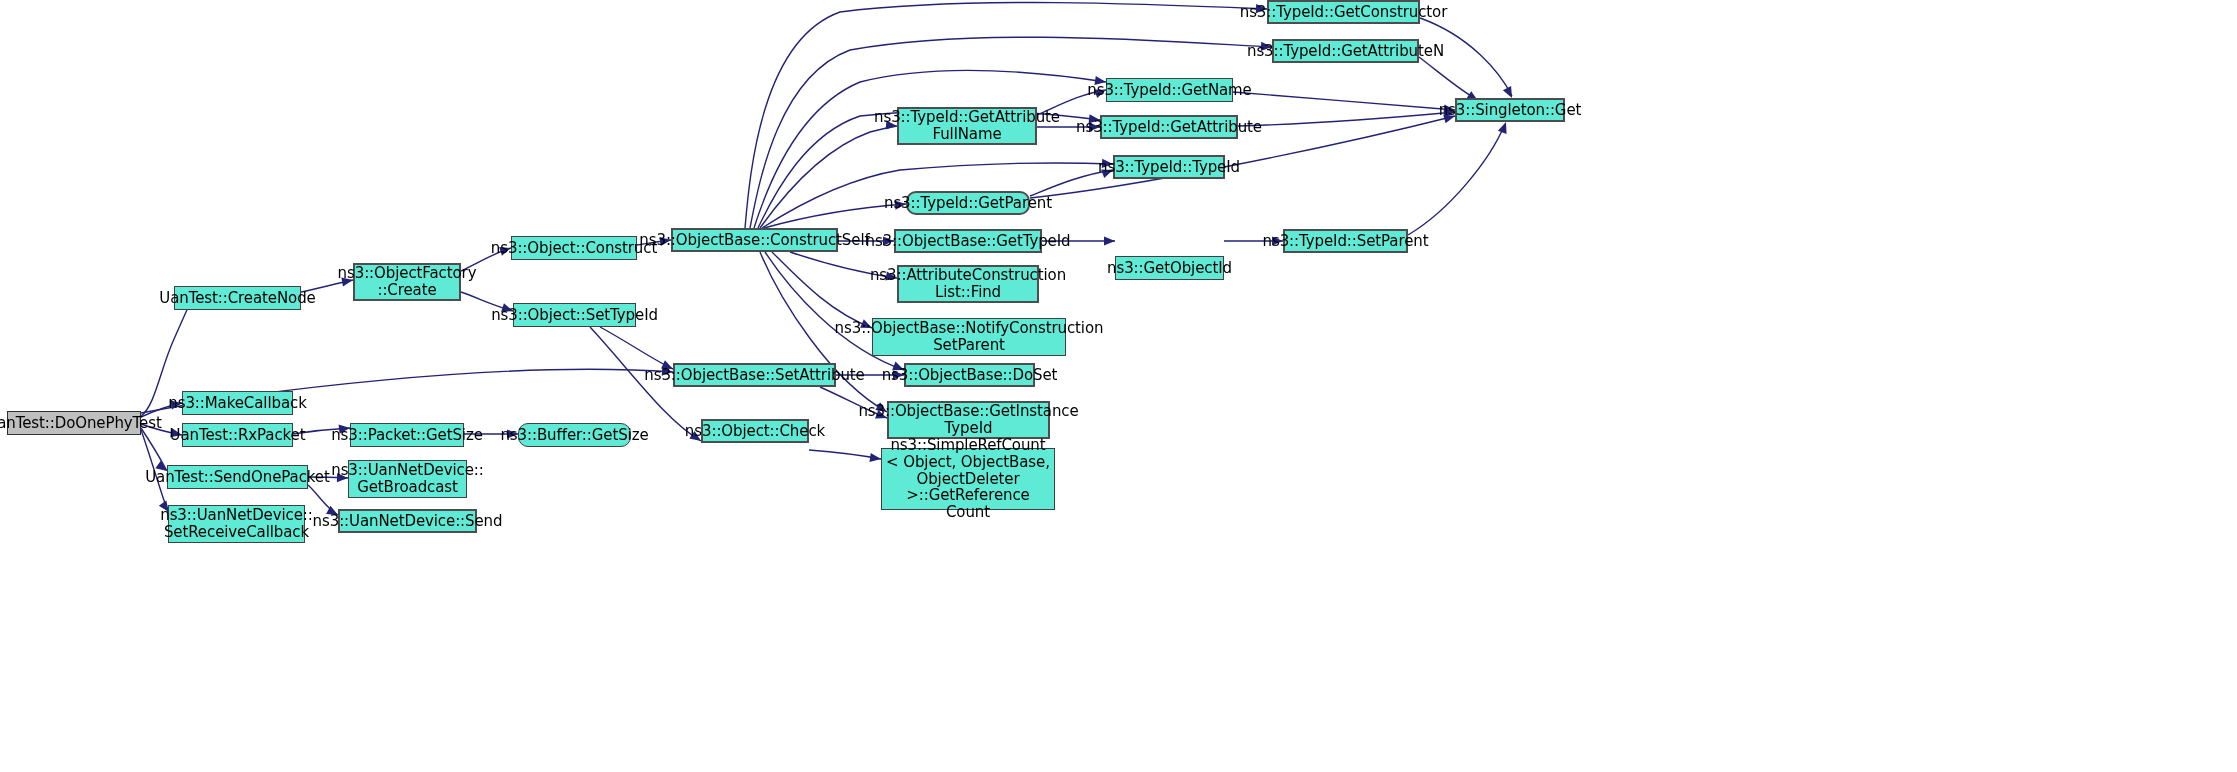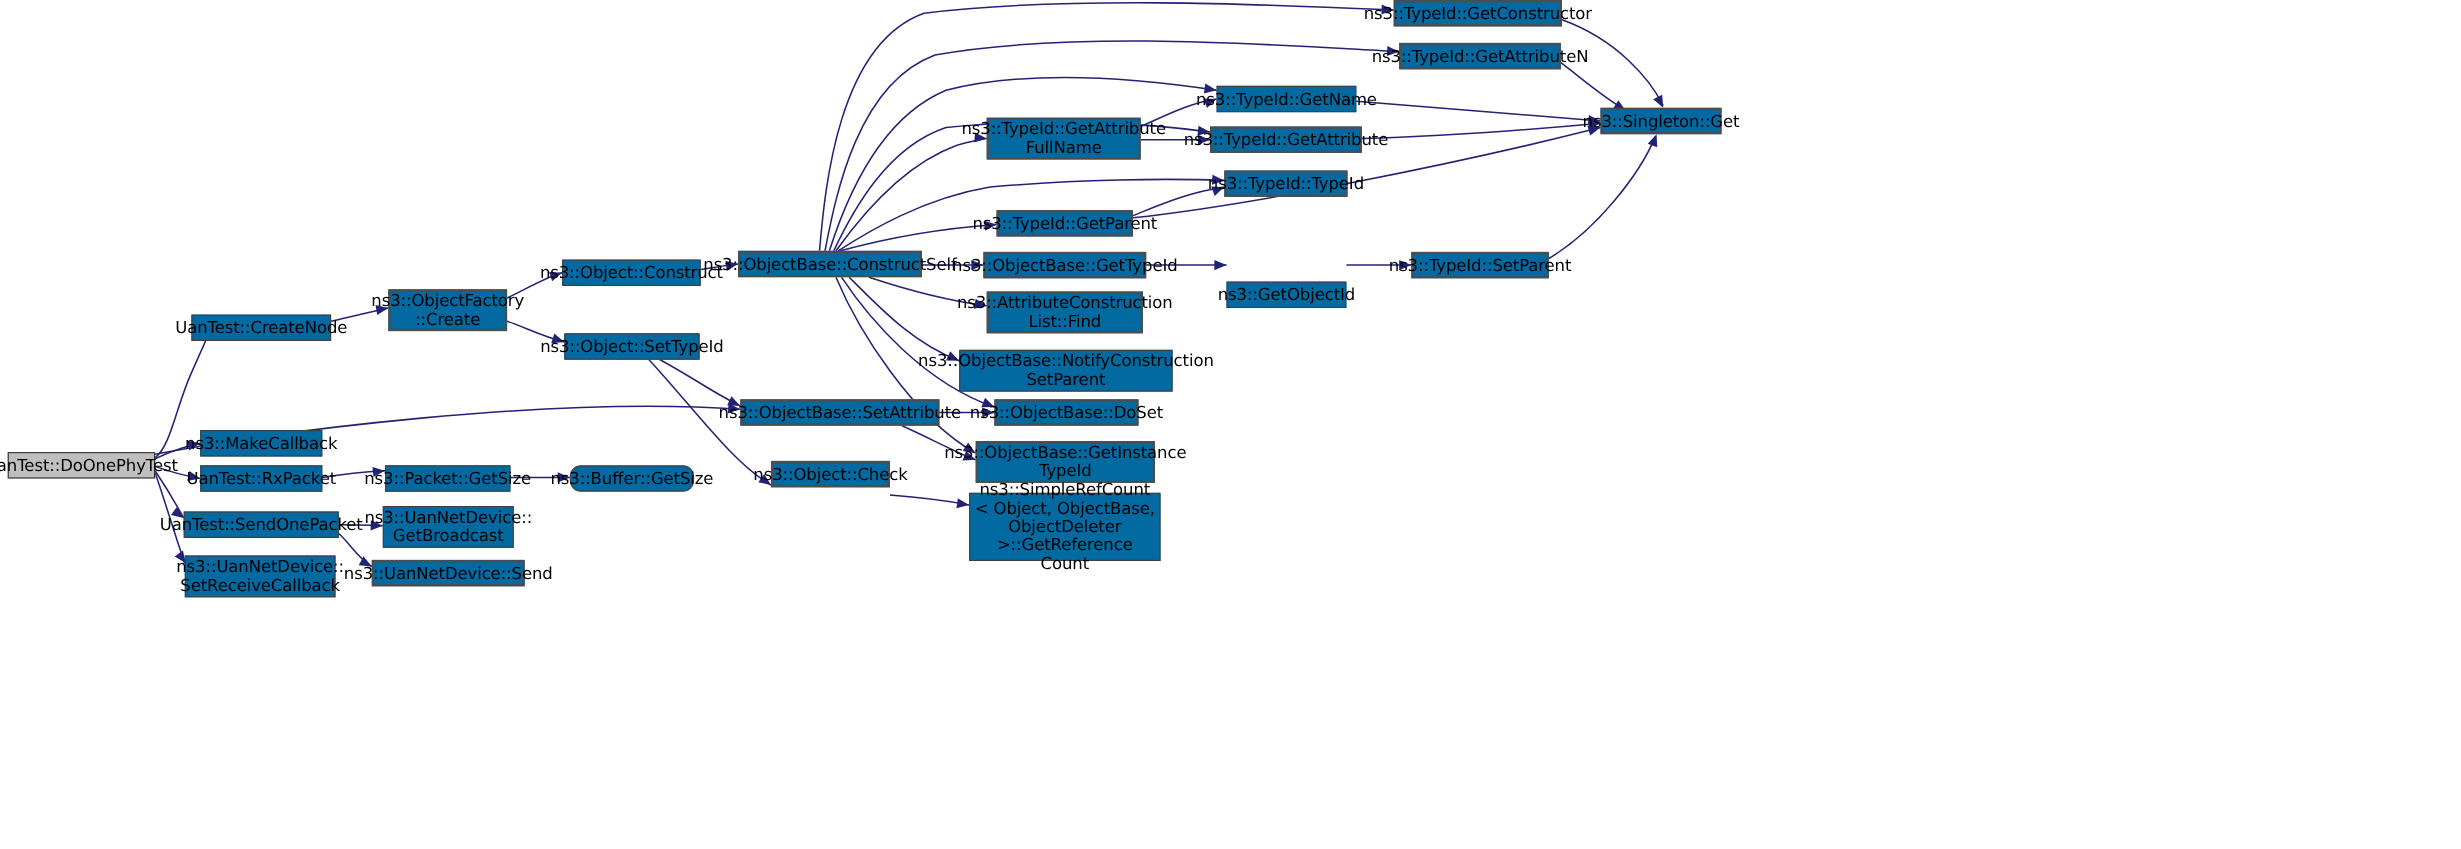--- a/index.html
+++ b/index.html
@@ -18,21 +18,21 @@
   svg.graph-layer {
     position: absolute;
     left: 0;
     top: 0;
     width: 2237px;
     height: 772px;
   }
   .node-box {
     position: absolute;
     box-sizing: border-box;
-    background: #0369a1;
+    background: #5eead4;
     border: 1px solid #404040;
     display: flex;
     align-items: center;
     justify-content: center;
     text-align: center;
     color: #000000;
     font-family: "DejaVu Sans", sans-serif;
     font-size: 15px;
     line-height: 1.12;
     white-space: pre-line;
@@ -231,25 +231,25 @@
       <div class="node-box" style="left: 350px; top: 423px; width: 114px; height: 24px;"><span>ns3::Packet::GetSize</span></div>
       <div class="node-box" style="left: 348px; top: 460px; width: 119px; height: 38px;"><span>ns3::UanNetDevice::
 GetBroadcast</span></div>
       <div class="node-box thick" style="left: 338px; top: 509px; width: 139px; height: 24px;"><span>ns3::UanNetDevice::Send</span></div>
       <div class="node-box" style="left: 518px; top: 423px; width: 113px; height: 24px; border-radius: 10px;"><span>ns3::Buffer::GetSize</span></div>
       <div class="node-box thick" style="left: 353px; top: 263px; width: 108px; height: 38px;"><span>ns3::ObjectFactory
 ::Create</span></div>
       <div class="node-box" style="left: 511px; top: 236px; width: 126px; height: 24px;"><span>ns3::Object::Construct</span></div>
       <div class="node-box" style="left: 513px; top: 303px; width: 123px; height: 24px;"><span>ns3::Object::SetTypeId</span></div>
       <div class="node-box thick" style="left: 671px; top: 228px; width: 167px; height: 24px;"><span>ns3::ObjectBase::ConstructSelf</span></div>
-      <div class="node-box thick" style="left: 673px; top: 363px; width: 181px; height: 24px;"><span>ns3::ObjectBase::SetAttribute</span></div>
+      <div class="node-box thick" style="left: 673px; top: 363px; width: 163px; height: 24px;"><span>ns3::ObjectBase::SetAttribute</span></div>
       <div class="node-box thick" style="left: 701px; top: 419px; width: 108px; height: 24px;"><span>ns3::Object::Check</span></div>
       <div class="node-box thick" style="left: 897px; top: 107px; width: 140px; height: 38px;"><span>ns3::TypeId::GetAttribute
 FullName</span></div>
-      <div class="node-box thick" style="left: 906px; top: 191px; width: 124px; height: 24px;"><span>ns3::TypeId::GetParent</span></div>
+      <div class="node-box thick" style="left: 906px; top: 191px; width: 124px; height: 24px; border-radius: 10px;"><span>ns3::TypeId::GetParent</span></div>
       <div class="node-box thick" style="left: 894px; top: 229px; width: 148px; height: 24px;"><span>ns3::ObjectBase::GetTypeId</span></div>
       <div class="node-box thick" style="left: 897px; top: 265px; width: 142px; height: 38px;"><span>ns3::AttributeConstruction
 List::Find</span></div>
       <div class="node-box" style="left: 872px; top: 318px; width: 194px; height: 38px;"><span>ns3::ObjectBase::NotifyConstruction
 SetParent</span></div>
       <div class="node-box thick" style="left: 904px; top: 363px; width: 131px; height: 24px;"><span>ns3::ObjectBase::DoSet</span></div>
       <div class="node-box thick" style="left: 887px; top: 401px; width: 163px; height: 38px;"><span>ns3::ObjectBase::GetInstance
 TypeId</span></div>
       <div class="node-box" style="left: 881px; top: 448px; width: 174px; height: 62px;"><span>ns3::SimpleRefCount
 &lt; Object, ObjectBase,

